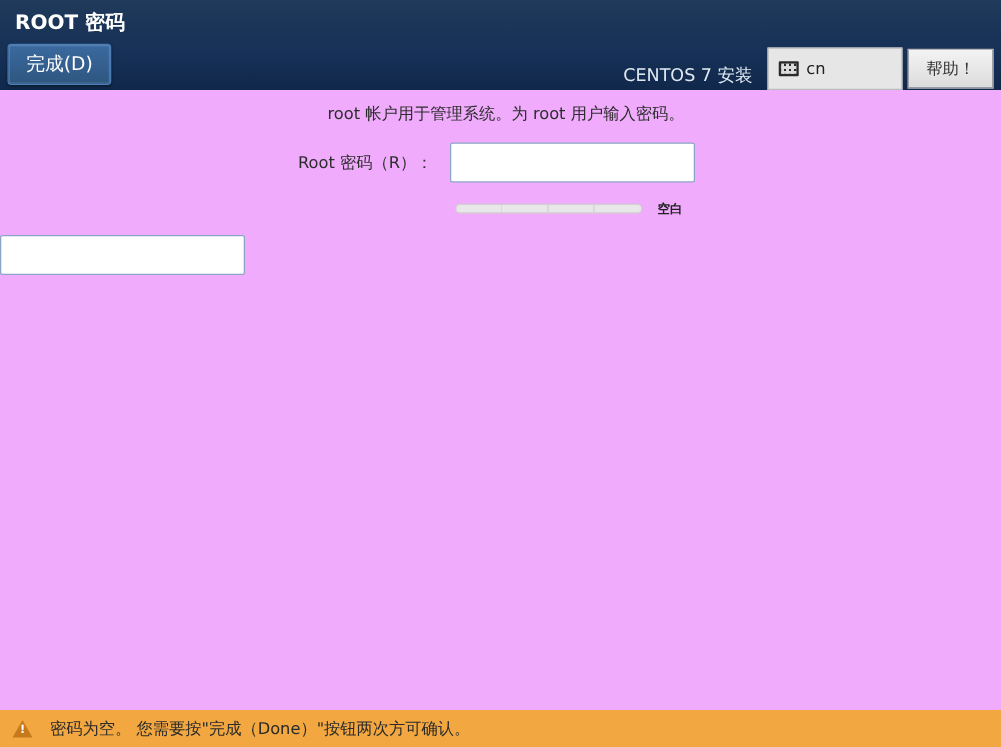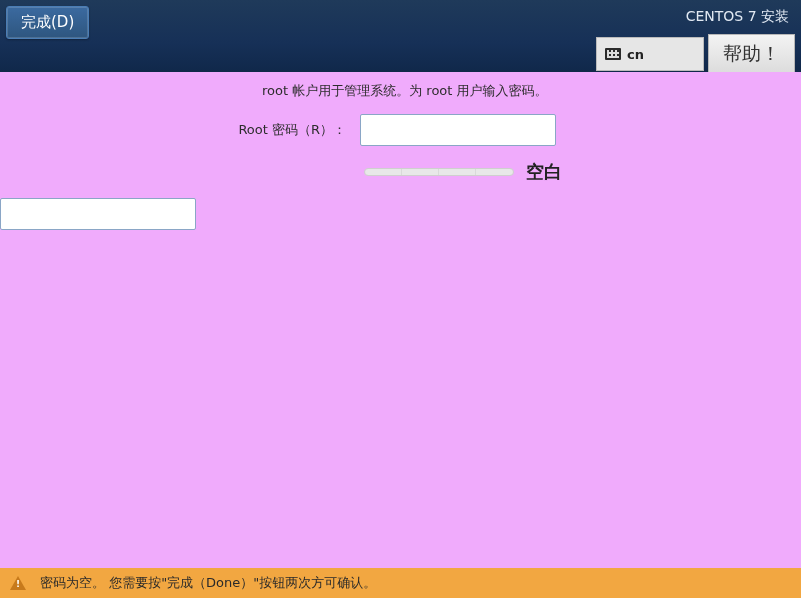--- a/index.html
+++ b/index.html
@@ -14,21 +14,21 @@
     .header {
       height: 72px;
       background: linear-gradient(180deg, #1f3a5a 0%, #163057 60%, #10284a 100%);
       position: relative;
       display: flex;
       justify-content: space-between;
       color: #fff;
       padding: 6px 6px 0 6px;
     }
     .header-left { display: flex; flex-direction: column; gap: 4px; }
-    .header-right { display: flex; flex-direction: column; align-items: flex-end; gap: 6px; }
+    .header-right { display: flex; align-items: flex-end; gap: 6px; }
     .page-title {
       font-weight: 700;
       font-size: 16px;
       padding: 2px 6px;
     }
     .done-btn {
       display: inline-flex;
       align-items: center;
       justify-content: center;
       background: linear-gradient(180deg, #3b6aa0 0%, #2e567f 100%);
@@ -54,21 +54,21 @@
     }
     .layout-box {
       background: #e6e6e6;
       border: 1px solid #bbb;
       height: 30px;
       display: flex;
       align-items: center;
       padding: 16px 8px;
       gap: 6px;
       color: #222;
-      font-weight: 700;
+      font-weight: 400;
       font-size: 13px;
       min-width: 108px;
       cursor: pointer;
     }
     .kb-icon {
       width: 16px; height: 12px;
       background: #2a2a2a;
       border-radius: 1px;
       position: relative;
     }
@@ -77,21 +77,21 @@
       position:absolute; inset:2px;
       background:
         repeating-linear-gradient(90deg,#fafafa 0 2px, transparent 2px 4px),
         repeating-linear-gradient(0deg,#fafafa 0 2px, transparent 2px 4px);
       opacity:.85;
     }
     .help-btn {
       background: linear-gradient(180deg, #f3f3f3 0%, #dcdcdc 100%);
       border: 1px solid #b7b7b7;
       color: #333;
-      font-size: 19px;
+      font-size: 13px;
       padding: 6px 14px;
       border-radius: 0;
       cursor: pointer;
       font-weight: 500;
     }
     .body-area {
       background: #f0abfc;
       height: calc(598px - 72px - 30px);
       width: 100%;
       position: relative;
@@ -139,21 +139,21 @@
       height: 8px;
       border-radius: 4px;
       background: linear-gradient(90deg,
         #e8e8e8 0 24%, #d9d9d9 24% 25%,
         #e8e8e8 25% 49%, #d9d9d9 49% 50%,
         #e8e8e8 50% 74%, #d9d9d9 74% 75%,
         #e8e8e8 75% 100%);
       border: 1px solid #cfcfcf;
     }
     .strength-label {
-      font-size: 18px;
+      font-size: 10px;
       font-weight: 700;
       color: #222;
     }
     .warning-bar {
       position: absolute;
       bottom: 0; left: 0; right: 0;
       height: 30px;
       background: #f2a741;
       display: flex;
       align-items: center;
@@ -176,20 +176,21 @@
       font-size:9px;
       font-weight:700;
       color:#fff;
     }
   </style>
 </head>
 <body>
 
 <div class="header">
   <div class="header-left">
+    <div class="page-title">ROOT 密码</div>
     <div class="done-btn">完成(D)</div>
   </div>
   <div class="header-right">
     <div class="installer-title">CENTOS 7 安装</div>
     <div class="header-right-row">
       <div class="layout-box">
         <span class="kb-icon"></span>
         <span>cn</span>
       </div>
       <div class="help-btn">帮助！</div>

